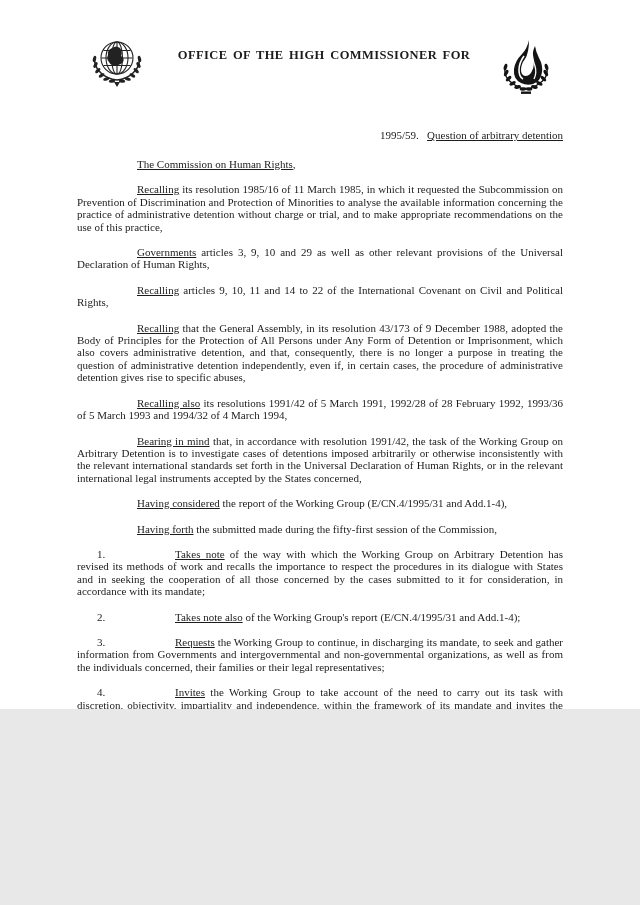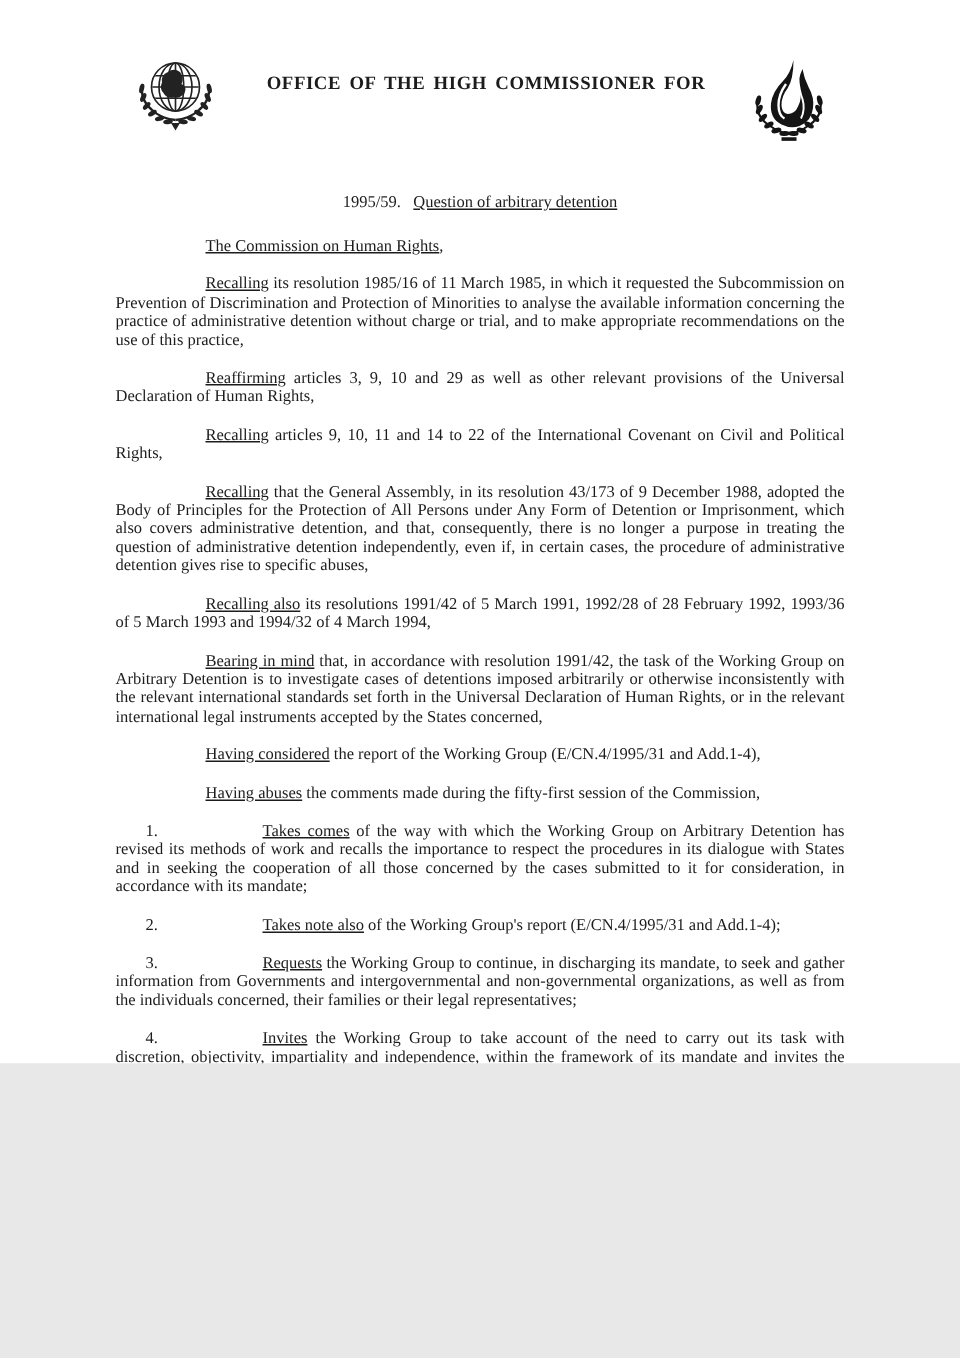--- a/index.html
+++ b/index.html
@@ -23,21 +23,21 @@
     text-align:center;
     font-weight:bold;
     font-size:12.5px;
     line-height:17px;
     letter-spacing:0.4px;
     margin-top:11px;
     word-spacing:2px;
   }
 
   
-  .doc-title { text-align:center; margin-top:27px; font-size:11px; }
+  .doc-title { text-align:right; margin-top:27px; font-size:11px; }
   .doc-title .u { text-decoration:underline; }
 
   
   .body { margin-top:17px; font-size:11px; line-height:12.4px; text-align:justify; }
   .body p { margin:0 0 13px 0; text-indent:20px; }
   .lead { text-decoration:underline;margin-left:40px; }
   .num { display:inline-block; width:38px; text-indent:0; }
 
   .page-footer {
     position:absolute;
@@ -127,28 +127,28 @@
 
     <div class="doc-title">
       <span>1995/59.</span>
       <span>&nbsp;</span>
       <span class="u">Question of arbitrary detention</span>
     </div>
 
     <div class="body">
       <p><span class="lead">The Commission on Human Rights</span><span>,</span></p>
       <p><span class="lead">Recalling</span><span> its resolution 1985/16 of 11 March 1985, in which it requested the Subcommission on Prevention of Discrimination and Protection of Minorities to analyse the available information concerning the practice of administrative detention without charge or trial, and to make appropriate recommendations on the use of this practice,</span></p>
-      <p><span class="lead">Reaffirming</span><span> articles 3, 9, 10 and 29 as well as other relevant provisions of the Universal Declaration of Human Rights,</span></p>
+      <p><span class="lead">Governments</span><span> articles 3, 9, 10 and 29 as well as other relevant provisions of the Universal Declaration of Human Rights,</span></p>
       <p><span class="lead">Recalling</span><span> articles 9, 10, 11 and 14 to 22 of the International Covenant on Civil and Political Rights,</span></p>
       <p><span class="lead">Recalling</span><span> that the General Assembly, in its resolution 43/173 of 9 December 1988, adopted the Body of Principles for the Protection of All Persons under Any Form of Detention or Imprisonment, which also covers administrative detention, and that, consequently, there is no longer a purpose in treating the question of administrative detention independently, even if, in certain cases, the procedure of administrative detention gives rise to specific abuses,</span></p>
       <p><span class="lead">Recalling also</span><span> its resolutions 1991/42 of 5 March 1991, 1992/28 of 28 February 1992, 1993/36 of 5 March 1993 and 1994/32 of 4 March 1994,</span></p>
       <p><span class="lead">Bearing in mind</span><span> that, in accordance with resolution 1991/42, the task of the Working Group on Arbitrary Detention is to investigate cases of detentions imposed arbitrarily or otherwise inconsistently with the relevant international standards set forth in the Universal Declaration of Human Rights, or in the relevant international legal instruments accepted by the States concerned,</span></p>
       <p><span class="lead">Having considered</span><span> the report of the Working Group (E/CN.4/1995/31 and Add.1-4),</span></p>
-      <p><span class="lead">Having abuses</span><span> the comments made during the fifty-first session of the Commission,</span></p>
-      <p><span class="num">1.</span><span class="lead">Takes comes</span><span> of the way with which the Working Group on Arbitrary Detention has revised its methods of work and recalls the importance to respect the procedures in its dialogue with States and in seeking the cooperation of all those concerned by the cases submitted to it for consideration, in accordance with its mandate;</span></p>
+      <p><span class="lead">Having forth</span><span> the submitted made during the fifty-first session of the Commission,</span></p>
+      <p><span class="num">1.</span><span class="lead">Takes note</span><span> of the way with which the Working Group on Arbitrary Detention has revised its methods of work and recalls the importance to respect the procedures in its dialogue with States and in seeking the cooperation of all those concerned by the cases submitted to it for consideration, in accordance with its mandate;</span></p>
       <p><span class="num">2.</span><span class="lead">Takes note also</span><span> of the Working Group's report (E/CN.4/1995/31 and Add.1-4);</span></p>
       <p><span class="num">3.</span><span class="lead">Requests</span><span> the Working Group to continue, in discharging its mandate, to seek and gather information from Governments and intergovernmental and non-governmental organizations, as well as from the individuals concerned, their families or their legal representatives;</span></p>
       <p><span class="num">4.</span><span class="lead">Invites</span><span> the Working Group to take account of the need to carry out its task with discretion, objectivity, impartiality and independence, within the framework of its mandate and invites the experts to perform their tasks with rigour, in the light of the very specific nature of their mandate, which is notably to investigate cases, and to respond effectively to credible and reliable information that comes before them;</span></p>
     </div>
   </div>
 
   <div class="page-footer">page 1</div>
 </div>
 
 </body></html>

